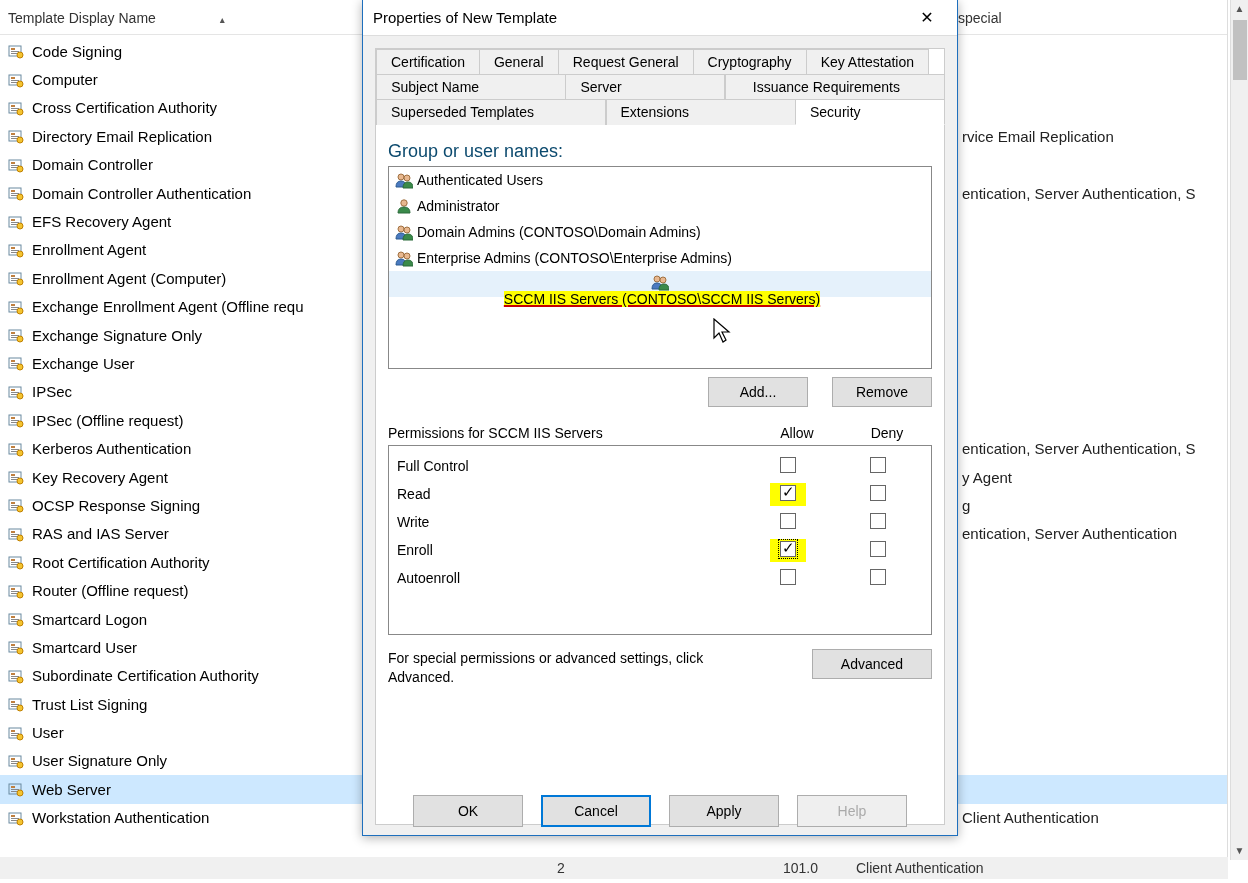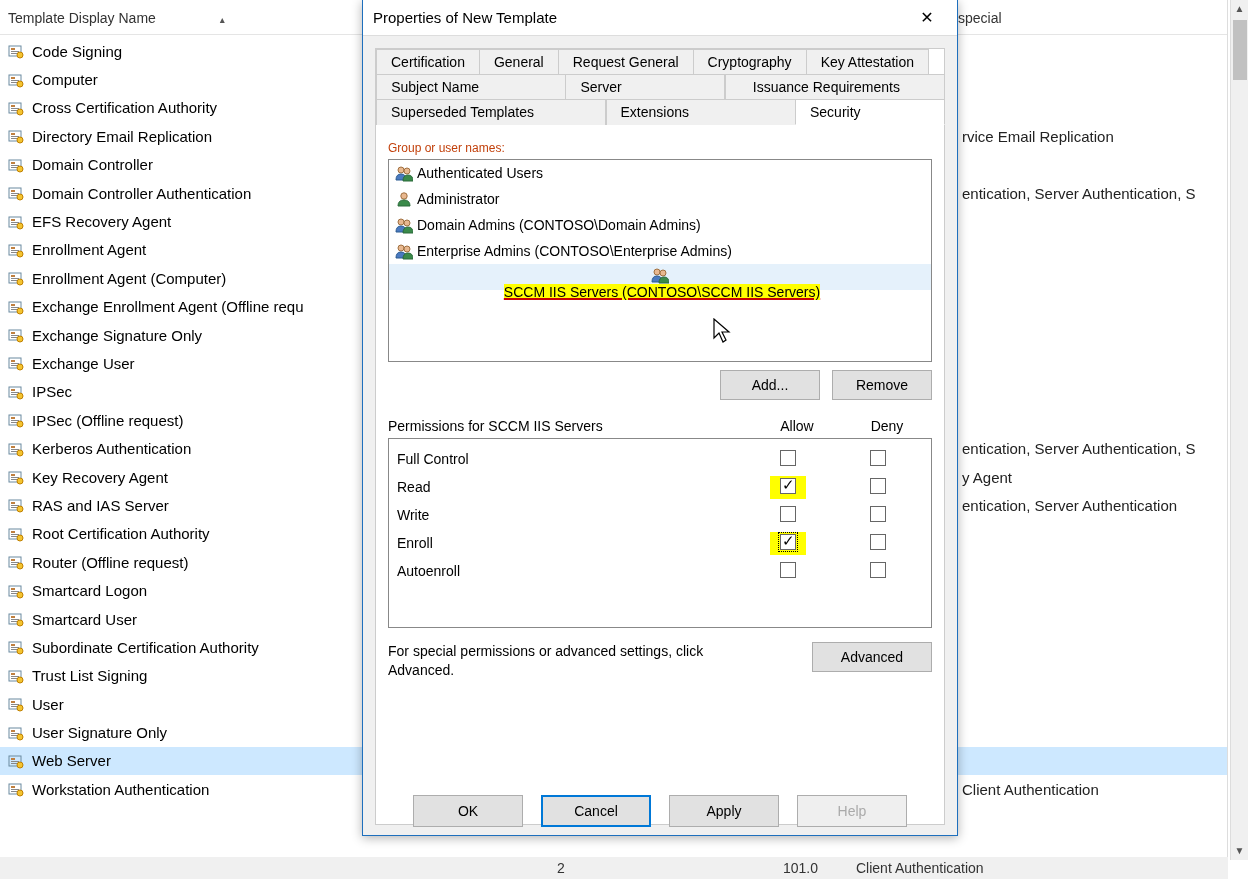--- a/index.html
+++ b/index.html
@@ -130,41 +130,41 @@
 .tab-row .tab { flex: 0 0 auto; }
 .tab.active { background: #fff; border-bottom: 1px solid #fff; }
 .tab-panel {
   background: #fff;
   border: 1px solid #ccc;
   border-top: none;
   padding: 10px 12px 16px;
   height: 700px;
 }
 
-.label { font-size: 12px; color: #c2410c; margin: 6px 0 4px; }
+.label { font-size: 18px; color: #0c4a6e; margin: 6px 0 4px; }
 .group-list {
   border: 1px solid #888;
   height: 203px;
   background: #fff;
   overflow: auto;
 }
 .grp-row {
   display: flex;
   align-items: center;
   padding: 2px 6px;
   font-size: 14px;
   height: 26px;
 }
 .grp-row.selected { background: #e5f1fb; flex-direction: column; }
 .grp-row .gname { margin-left: 4px; }
 .grp-row .hl { background: #ffff00; text-decoration: underline; text-decoration-color: #c80000; text-decoration-thickness: 2px; }
 .grp-icon { width: 18px; height: 18px; display: inline-block; }
 .grp-icon svg { width: 18px; height: 18px; }
 
-.btn-row { display: flex; justify-content: flex-end; gap: 12px; margin-top: 8px; }
+.btn-row { display: flex; justify-content: flex-end; gap: 24px; margin-top: 8px; }
 .button {
   min-width: 100px;
   height: 30px;
   background: #e1e1e1;
   border: 1px solid #adadad;
   font-size: 14px;
   cursor: pointer;
 }
 .button:disabled { color: #aaa; background: #efefef; }
 .button.default { border: 2px solid #0078d7; }
@@ -416,20 +416,31 @@
       <div class="bg-row">
     <span class="tpl-icon"><svg viewBox="0 0 16 16">
     <rect x="1" y="3" width="12" height="10" fill="#fff" stroke="#6a8aa0"></rect>
     <rect x="3" y="5" width="4" height="2" fill="#c08040"></rect>
     <rect x="3" y="8" width="8" height="1" fill="#888"></rect>
     <rect x="3" y="10" width="8" height="1" fill="#888"></rect>
     <circle cx="12" cy="12" r="3" fill="#f4c430" stroke="#c08000"></circle>
   </svg></span>
     <span class="tpl-name">Key Recovery Agent</span>
     <span class="tpl-purpose">y Agent</span>
+      </div>
+      <div class="bg-row">
+    <span class="tpl-icon"><svg viewBox="0 0 16 16">
+    <rect x="1" y="3" width="12" height="10" fill="#fff" stroke="#6a8aa0"></rect>
+    <rect x="3" y="5" width="4" height="2" fill="#c08040"></rect>
+    <rect x="3" y="8" width="8" height="1" fill="#888"></rect>
+    <rect x="3" y="10" width="8" height="1" fill="#888"></rect>
+    <circle cx="12" cy="12" r="3" fill="#f4c430" stroke="#c08000"></circle>
+  </svg></span>
+    <span class="tpl-name">OCSP Response Signing</span>
+    <span class="tpl-purpose">g</span>
       </div>
       <div class="bg-row">
     <span class="tpl-icon"><svg viewBox="0 0 16 16">
     <rect x="1" y="3" width="12" height="10" fill="#fff" stroke="#6a8aa0"></rect>
     <rect x="3" y="5" width="4" height="2" fill="#c08040"></rect>
     <rect x="3" y="8" width="8" height="1" fill="#888"></rect>
     <rect x="3" y="10" width="8" height="1" fill="#888"></rect>
     <circle cx="12" cy="12" r="3" fill="#f4c430" stroke="#c08000"></circle>
   </svg></span>
     <span class="tpl-name">RAS and IAS Server</span>

